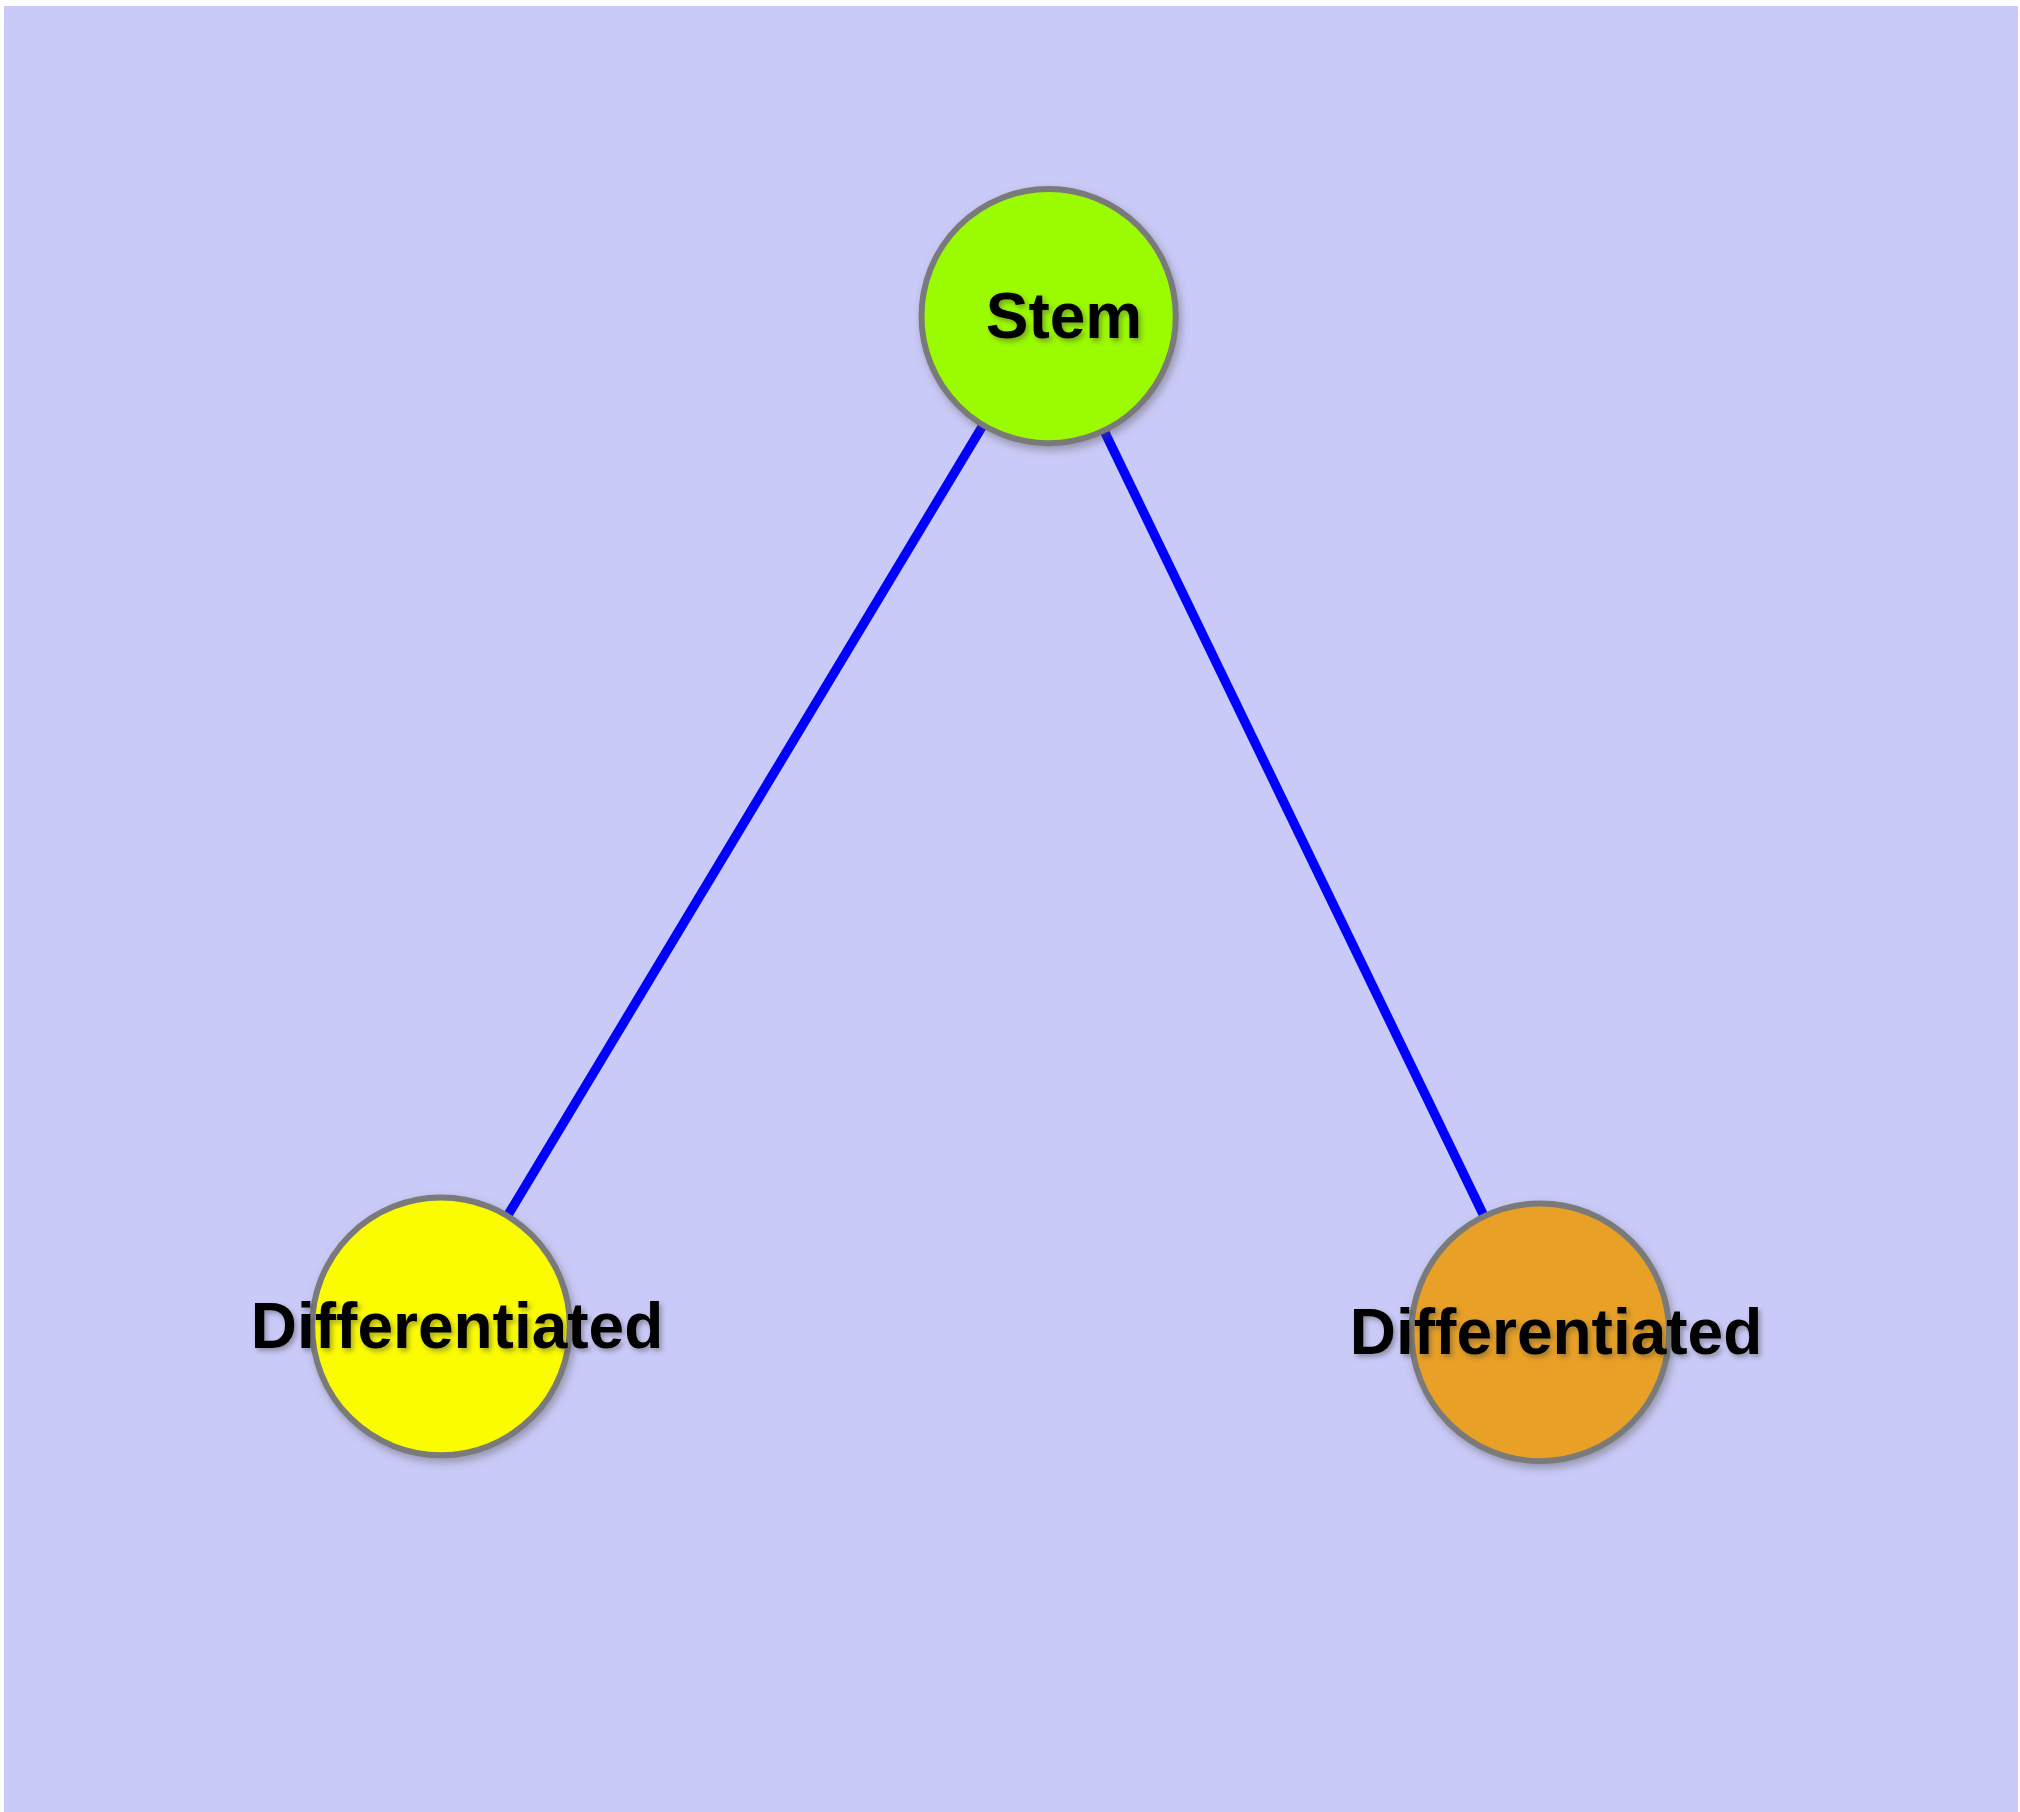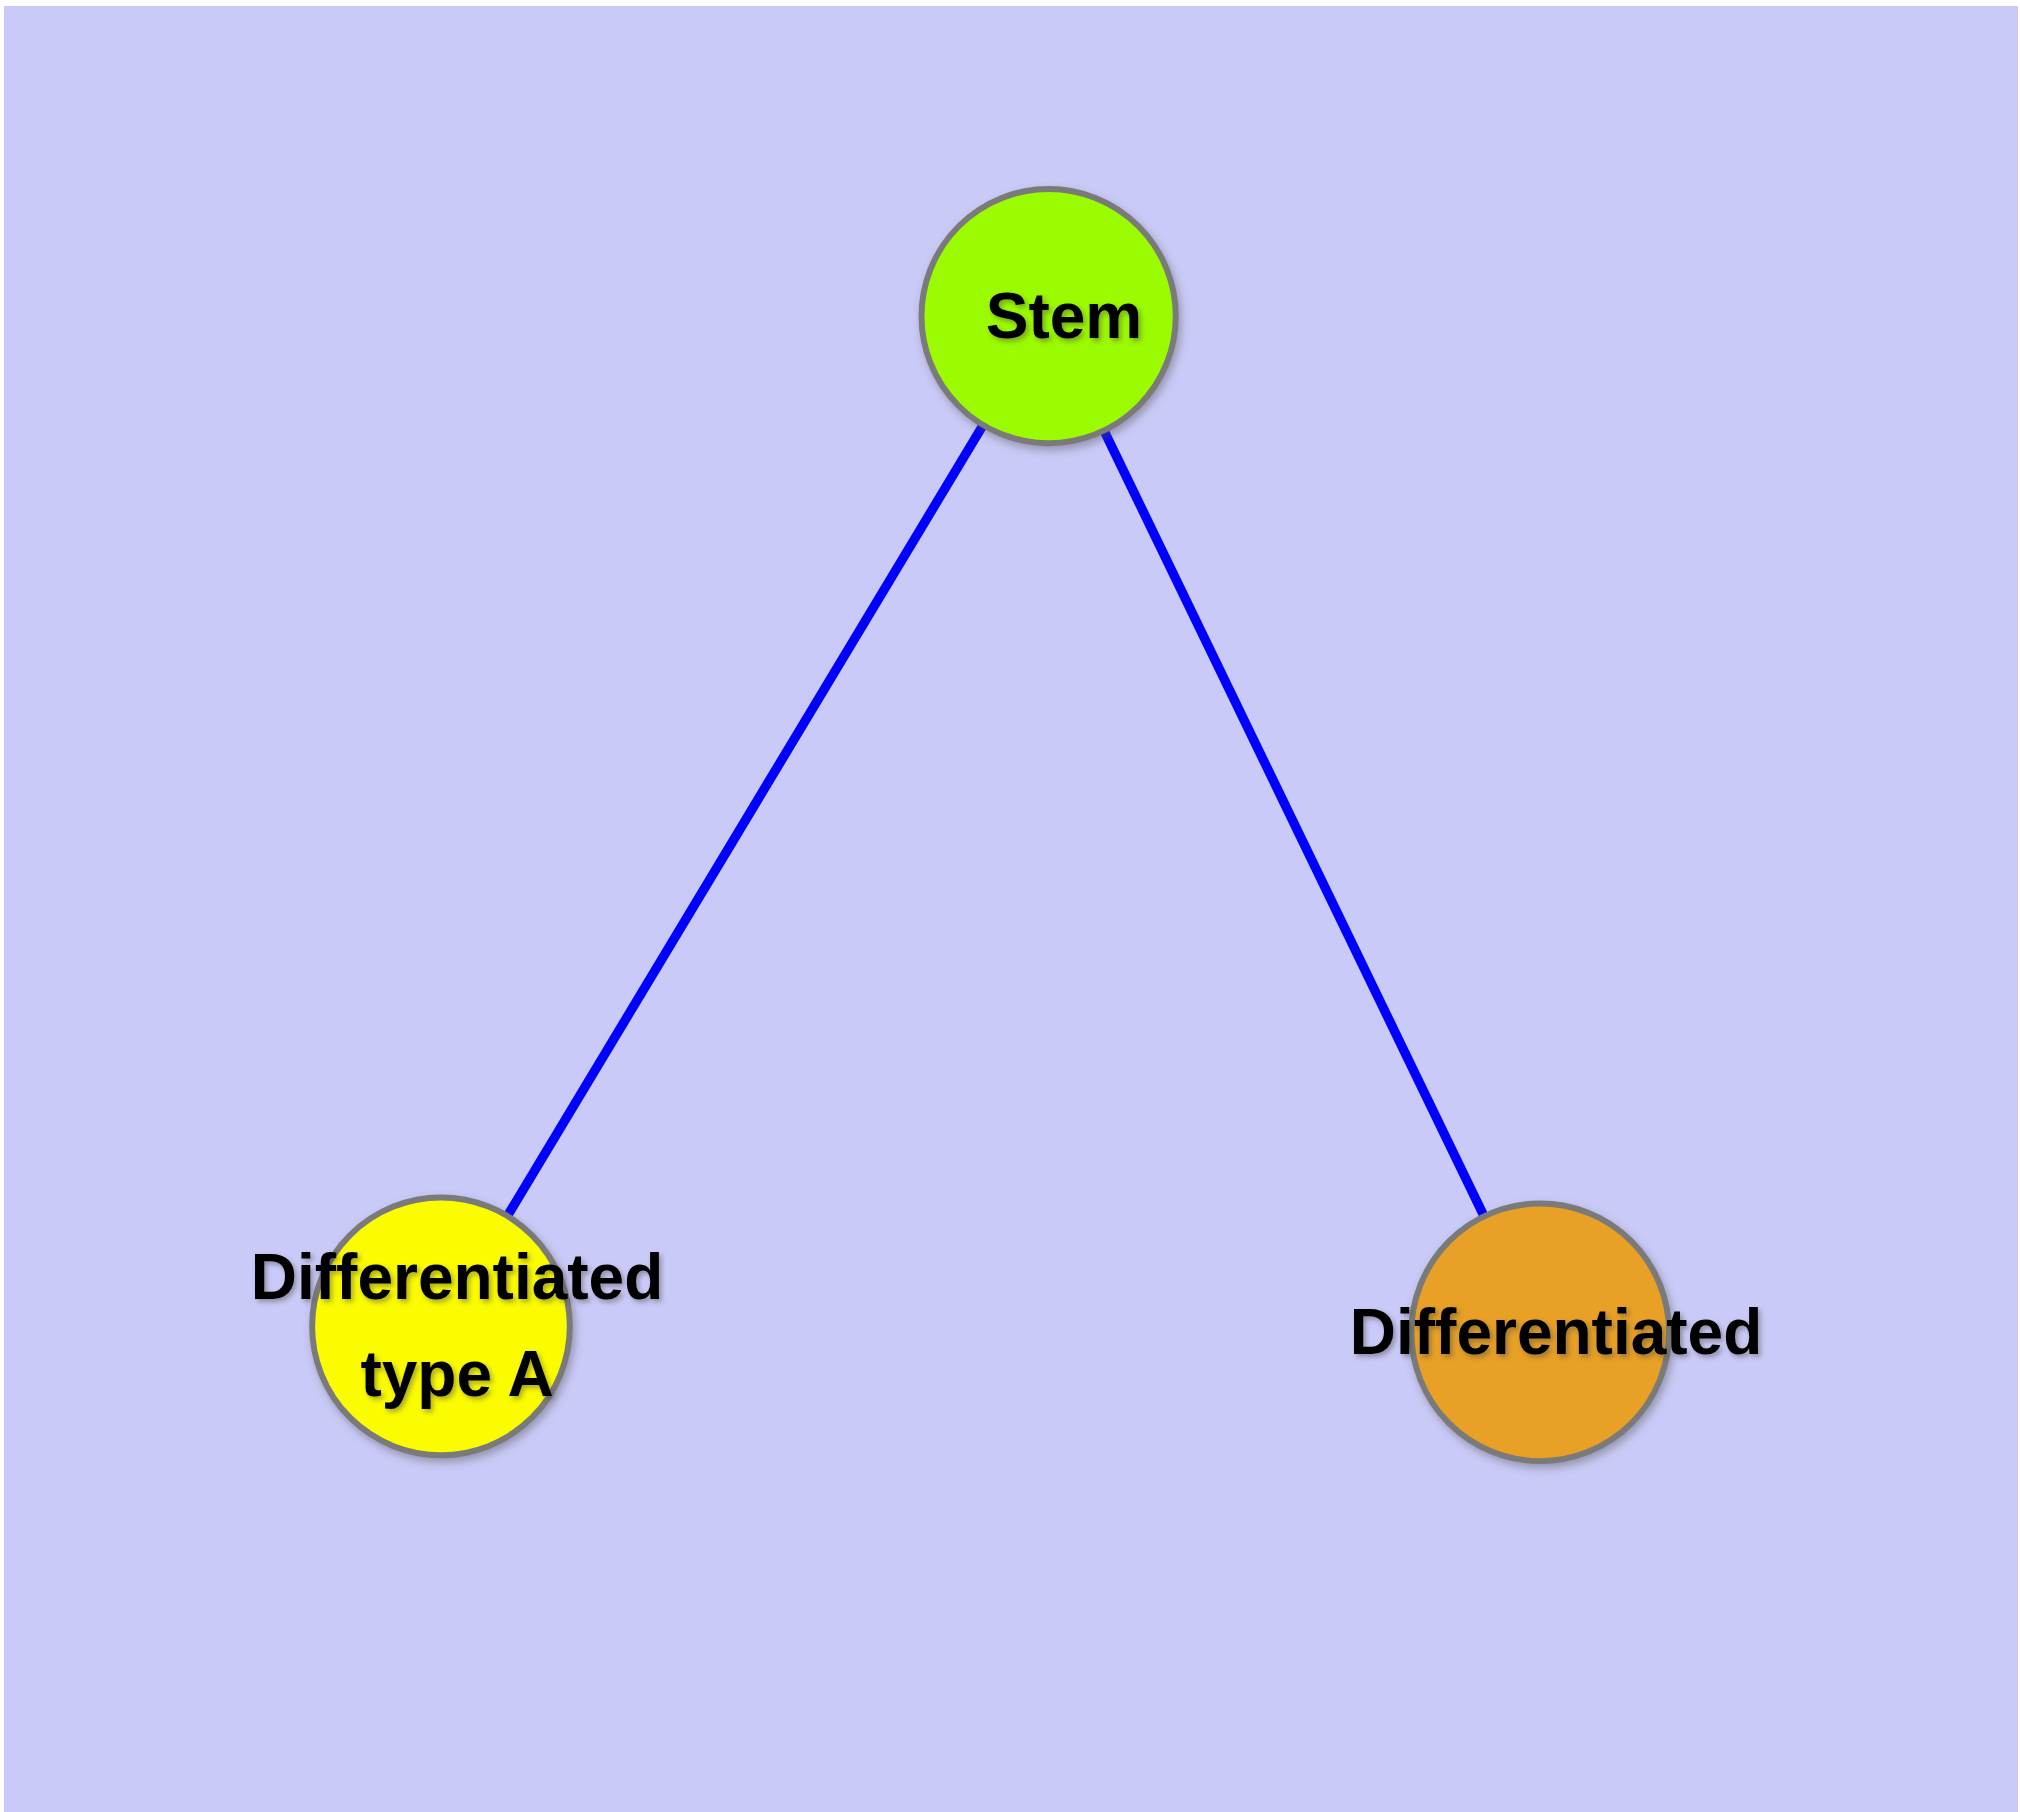--- a/index.html
+++ b/index.html
@@ -67,20 +67,19 @@
         <circle cx="1817" cy="1572" r="152" fill="#E8A026" stroke="#7A7A7A" stroke-width="7" filter="url(#nodeShadow)"></circle>
       </g>
   </svg>
 
   <div id="labels-layer">
       <div class="node-label" style="left: 1048px; top: 316px; color: rgb(0, 0, 0);">
         <span>Stem</span>
       </div>
       <div class="node-label" style="left: 441px; top: 1326px; color: rgb(0, 0, 0);">
         <span>Differentiated</span>
-        <span>type A</span>
       </div>
       <div class="node-label" style="left: 1540px; top: 1332px; color: rgb(0, 0, 0);">
         <span>Differentiated</span>
       </div>
     </div>
 </div>
 
 
 </body></html>

